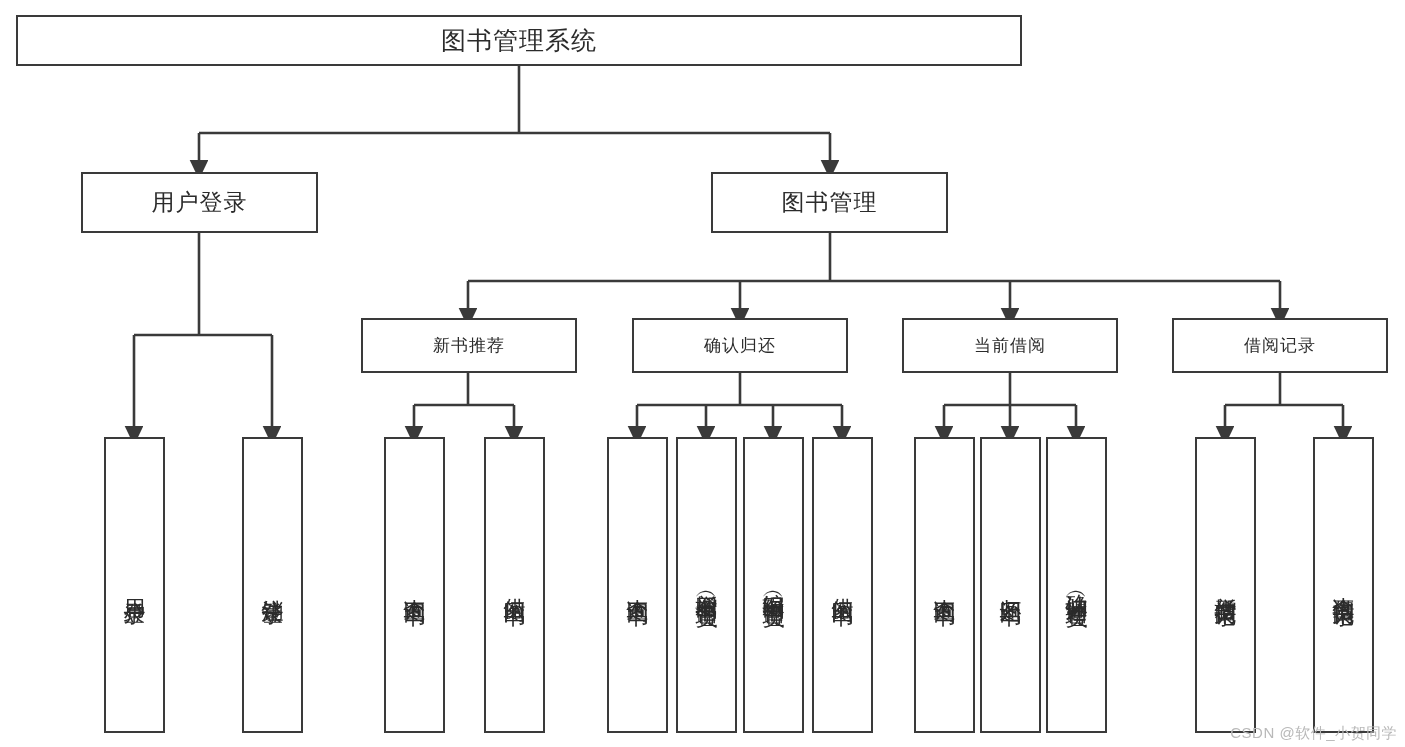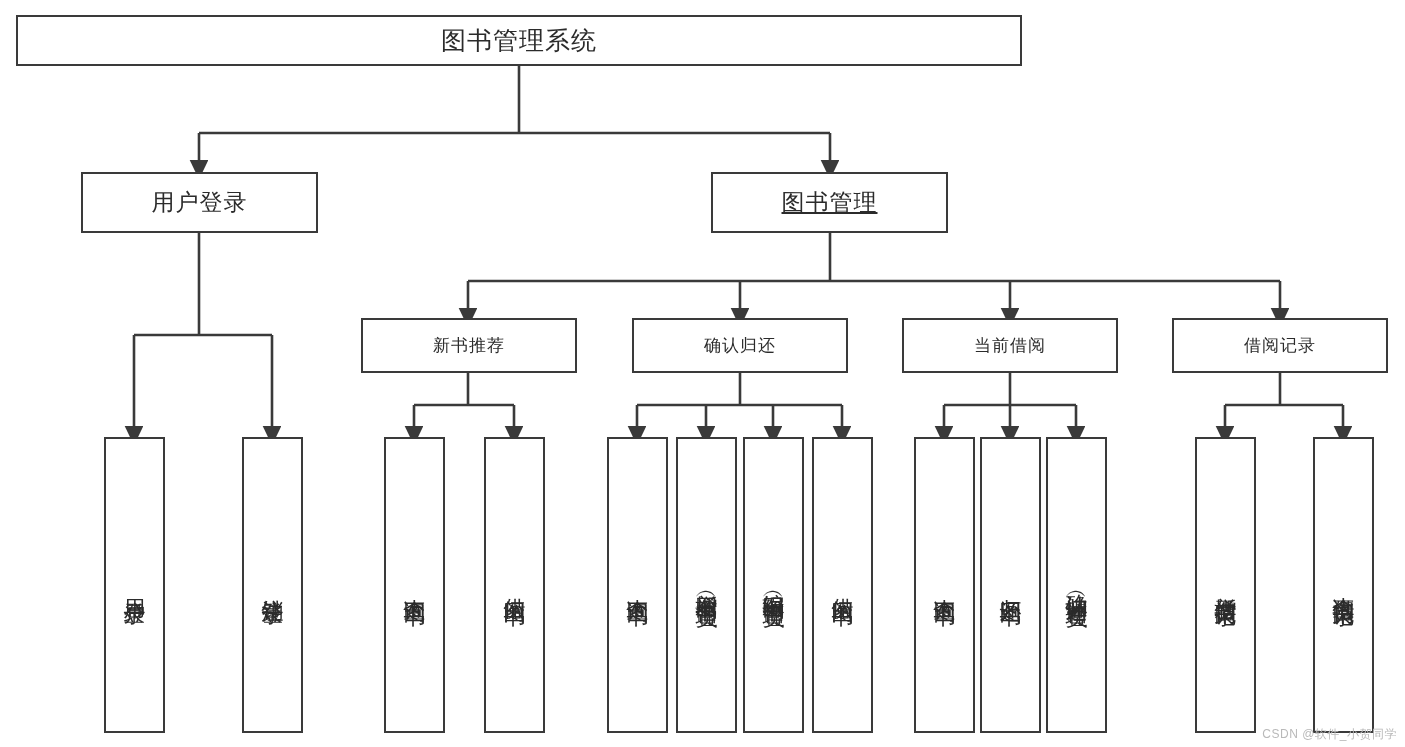--- a/index.html
+++ b/index.html
@@ -58,21 +58,21 @@
     -webkit-writing-mode: vertical-rl;
     line-height: 1.18;
     letter-spacing: 2px;
     white-space: nowrap;
     display: block;
   }
   .watermark {
     position: absolute;
     right: 8px;
     bottom: 4px;
-    font-size: 12px;
+    font-size: 15px;
     color: #b9b9b9;
     letter-spacing: 0.5px;
     user-select: none;
     white-space: nowrap;
     margin-top: 35px;
   }
 </style>
 </head>
 <body>
 
@@ -128,21 +128,21 @@
     </g>
   </svg>
 
   <div class="node root" style="left:16px; top:15px; width:1006px; height:51px;text-align:center;">
     <span>图书管理系统</span>
   </div>
 
   <div class="node l2" style="left:81px; top:172px; width:237px; height:61px;">
     <span>用户登录</span>
   </div>
-  <div class="node l2" style="left:711px; top:172px; width:237px; height:61px;text-decoration:underline;">
+  <div class="node l2" style="left:711px; top:172px; width:237px; height:61px;">
     <span>图书管理</span>
   </div>
 
   <div class="node l3" style="left:361px; top:318px; width:216px; height:55px;">
     <span>新书推荐</span>
   </div>
   <div class="node l3" style="left:632px; top:318px; width:216px; height:55px;">
     <span>确认归还</span>
   </div>
   <div class="node l3" style="left:902px; top:318px; width:216px; height:55px;">

